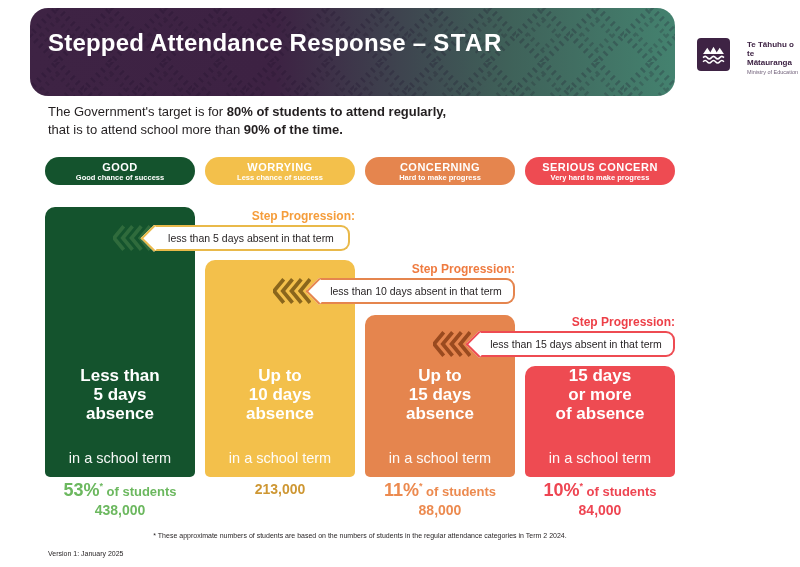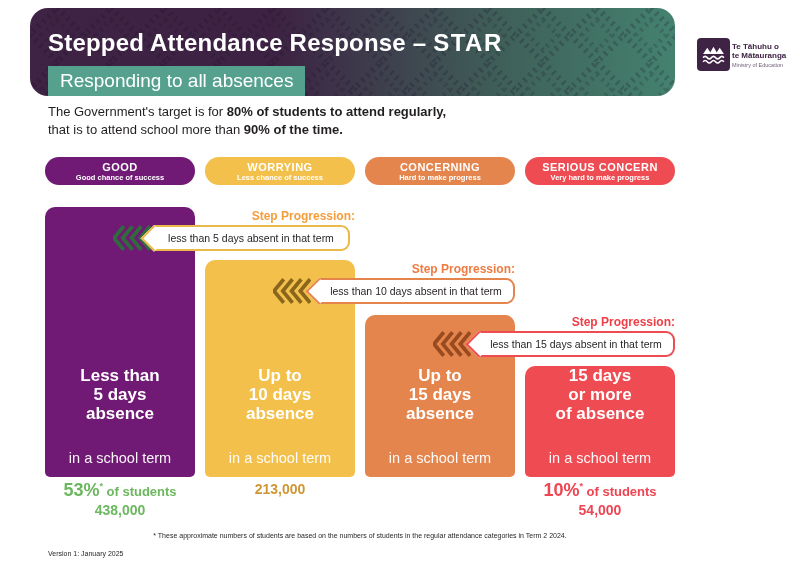--- a/index.html
+++ b/index.html
@@ -18,34 +18,34 @@
     position:absolute; left:18px; top:21px; font-size:24px; font-weight:700;
     color:#fff; letter-spacing:0.2px; z-index:2; white-space:nowrap;
   }
   .banner-title .acronym { font-weight:900; letter-spacing:1.5px; }
   .banner-badge {
     position:absolute; left:18px; top:58px; height:30px; z-index:2;
     background:#55A18E; color:#fff; font-size:19px; line-height:30px;
     padding:0 12px; white-space:nowrap;
   }
   
-  .logo { position:absolute; left:697px; top:38px; display:flex; gap:2px;align-items:center; }
+  .logo { position:absolute; left:697px; top:38px; display:flex; gap:17px; }
   .logo-square {
     width:33px; height:33px; background:#3E2344; border-radius:4px;
     display:flex; align-items:center; justify-content:center; flex:0 0 auto;
   }
   .logo-text { padding-top:2px; }
   .logo-text .l1, .logo-text .l2 { font-size:8px; font-weight:700; color:#3E2344; line-height:9px; }
   .logo-text .l3 { font-size:5.5px; color:#71617a; line-height:7px; margin-top:2px; }
   
   .intro { position:absolute; left:48px; top:103px; font-size:13px; line-height:17.5px; }
   .intro b { font-weight:800; }
   
   .col0 { left:45px; } .col1 { left:205px; } .col2 { left:365px; } .col3 { left:525px; }
-  .bg0 { background:#701a75; } .bg1 { background:#F3C04B; } .bg2 { background:#E5854E; } .bg3 { background:#EE4B52; }
+  .bg0 { background:#14532d; } .bg1 { background:#F3C04B; } .bg2 { background:#E5854E; } .bg3 { background:#EE4B52; }
   
   .pill {
     position:absolute; top:157px; width:150px; height:28px; border-radius:14px;
     color:#fff; text-align:center; display:flex; flex-direction:column; justify-content:center;
   }
   .pill-title { font-size:11px; font-weight:800; letter-spacing:0.5px; line-height:12px; }
   .pill-sub { font-size:7.5px; font-weight:600; line-height:9px; }
   
   .bar {
     position:absolute; width:150px; border-radius:10px 10px 5px 5px; color:#fff;
@@ -100,21 +100,20 @@
     <svg class="banner-pattern" width="645" height="88">
       <defs>
         <pattern id="kp" width="54" height="54" patternUnits="userSpaceOnUse">
           <path d="M27,0 L54,27 L27,54 L0,27 Z" fill="none" stroke="#150b24" stroke-width="6" stroke-dasharray="2.5 4.5" opacity="0.22"></path>
           <path d="M27,12 L42,27 L27,42 L12,27 Z" fill="none" stroke="#150b24" stroke-width="5" stroke-dasharray="2.5 4.5" opacity="0.18"></path>
         </pattern>
       </defs>
       <rect width="645" height="88" fill="url(#kp)"></rect>
     </svg>
     <div class="banner-title"><span>Stepped Attendance Response – </span><span class="acronym">STAR</span></div>
-    <div class="banner-badge">Responding to all absences</div>
   </div>
 
   <div class="logo">
     <div class="logo-square">
       <svg width="25" height="25" viewBox="0 0 24 24">
         <path d="M2,11.5 L6,5.5 L10,11.5 Z" fill="#fff"></path>
         <path d="M8,11.5 L12,4.5 L16,11.5 Z" fill="#fff"></path>
         <path d="M14,11.5 L18,5.5 L22,11.5 Z" fill="#fff"></path>
         <path d="M2,15 q2,-2.4 4,0 q2,2.4 4,0 q2,-2.4 4,0 q2,2.4 4,0 q2,-2.4 4,0" stroke="#fff" stroke-width="1.5" fill="none"></path>
         <path d="M2,19 q2,-2.4 4,0 q2,2.4 4,0 q2,-2.4 4,0 q2,2.4 4,0 q2,-2.4 4,0" stroke="#fff" stroke-width="1.5" fill="none"></path>
@@ -221,21 +220,25 @@
       <span>less than 15 days absent in that term</span>
     </div>
 
   <div class="stat col0 st0">
     <div class="stat-line1"><span>53%</span><sup>*</sup><span class="of-students"> of students</span></div>
     <div class="stat-count">438,000</div>
   </div>
   <div class="stat col1 st1">
     <div class="stat-count">213,000</div>
   </div>
+  <div class="stat col2 st2">
+    <div class="stat-line1"><span>11%</span><sup>*</sup><span class="of-students"> of students</span></div>
+    <div class="stat-count">88,000</div>
+  </div>
   <div class="stat col3 st3">
     <div class="stat-line1"><span>10%</span><sup>*</sup><span class="of-students"> of students</span></div>
-    <div class="stat-count">54,000</div>
+    <div class="stat-count">84,000</div>
   </div>
 
   <div class="footnote">* These approximate numbers of students are based on the numbers of students in the regular attendance categories in Term 2 2024.</div>
   <div class="version">Version 1: January 2025</div>
 
 </div>
 
 </body></html>

